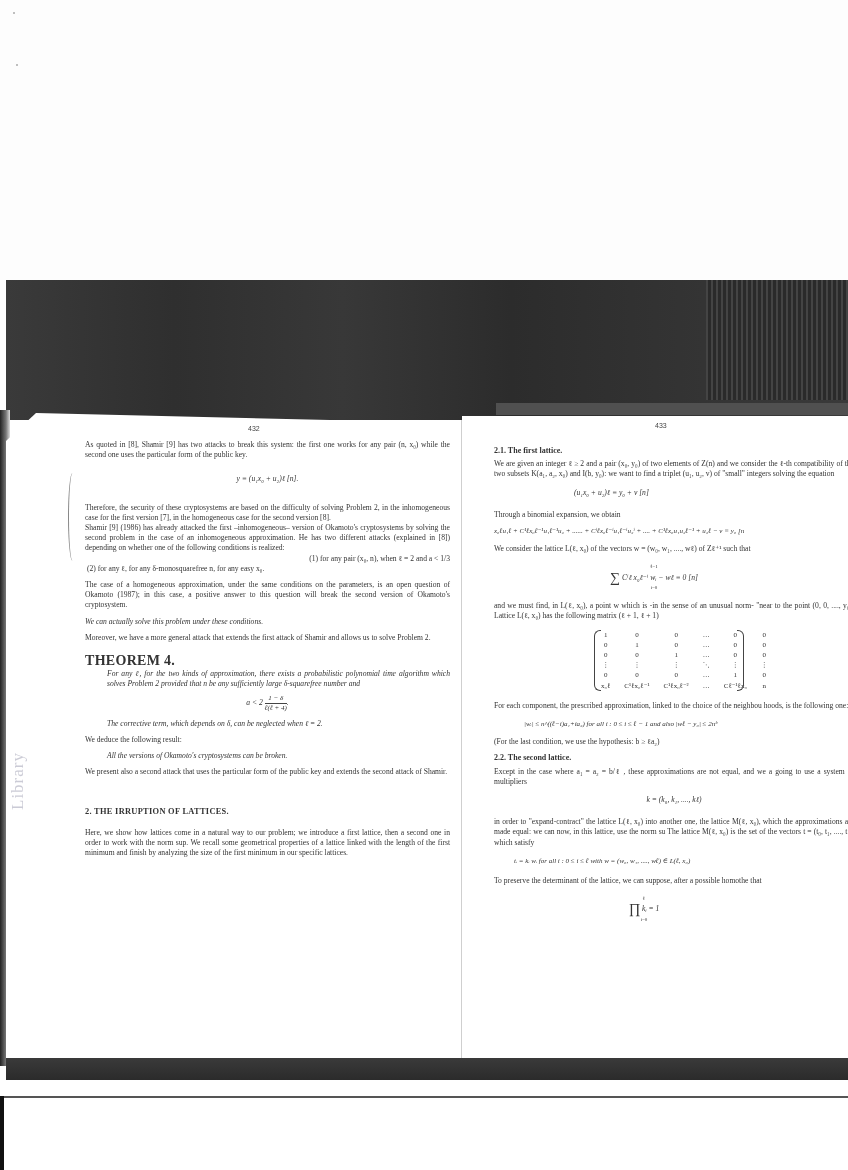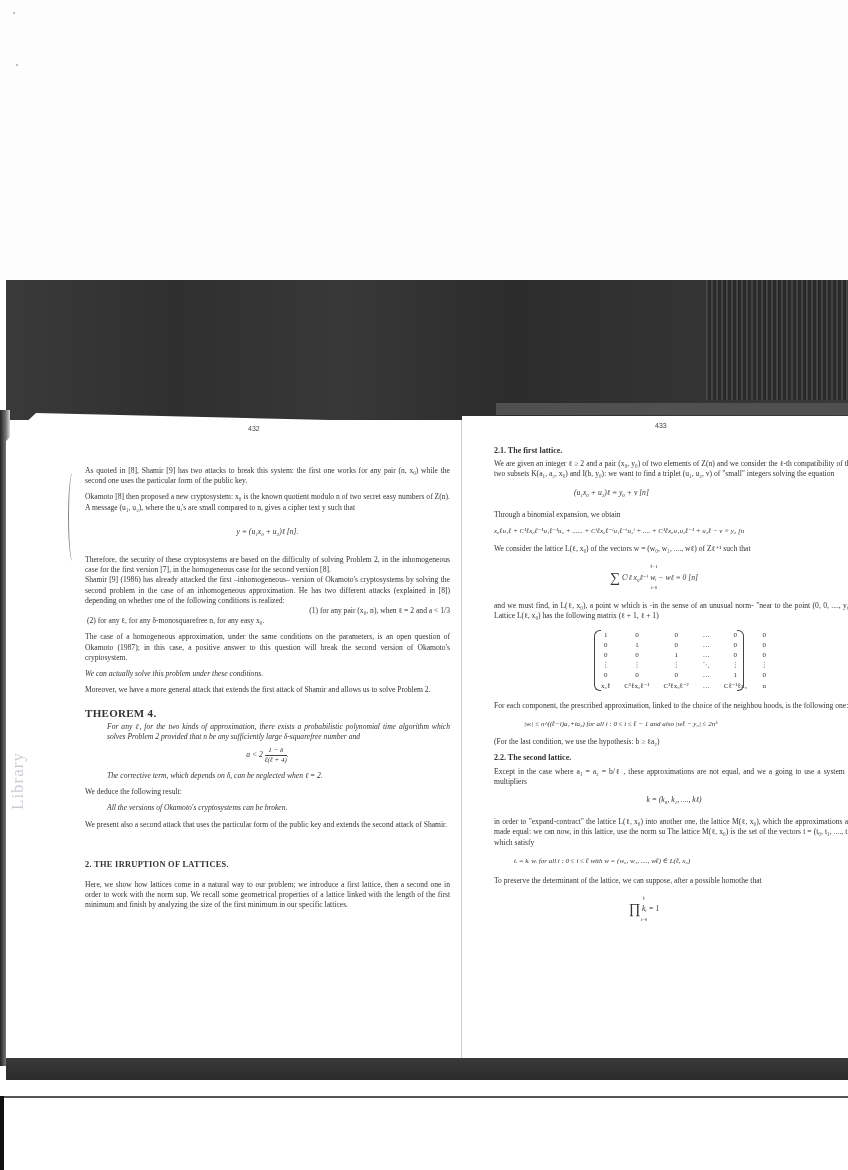--- a/index.html
+++ b/index.html
@@ -25,21 +25,21 @@
   .band-bottom { position:absolute; left:6px; top:1058px; width:842px; height:22px;
                  background:linear-gradient(180deg,#3a3a3a,#2b2b2b); }
   .scan-bottom-line { position:absolute; left:0; top:1096px; width:848px; height:2px; background:#555; }
   .scan-bottom-edge { position:absolute; left:0; top:1096px; width:4px; height:74px; background:#111; }
 
   .pn { position:absolute; font-family:"Liberation Sans",sans-serif; font-size:7px; color:#444; }
   .col { position:absolute; font-size:7.6px; line-height:10.2px; color:#333; }
   .col p { margin:0 0 6px 0; text-align:justify; }
   .col p.tight { margin:0; }
   .eq { text-align:center; margin:10px 0 12px 0; font-style:italic; }
-  .thm { font-weight:bold; font-size:11px; margin:13px 0 3px 0; letter-spacing:.3px; }
+  .thm { font-weight:bold; font-size:14px; margin:13px 0 3px 0; letter-spacing:.3px; }
   .ital { font-style:italic; }
   .indent { padding-left:22px; }
   .sec { font-weight:bold; font-size:8.4px; letter-spacing:.3px; margin:30px 0 10px 0; }
   .subsec { font-weight:bold; font-size:8px; margin:0 0 3px 0; }
   .frac { display:inline-block; vertical-align:middle; text-align:center; font-size:7px; line-height:9px; }
   .frac .num { border-bottom:1px solid #444; padding:0 2px; display:block; }
   .matrix { margin:8px auto 10px auto; position:relative; width:180px; }
   .matrix table { border-collapse:collapse; font-size:7px; margin:0 auto; }
   .matrix td { padding:0 7px; height:9px; text-align:center; }
   .matrix:before, .matrix:after { content:""; position:absolute; top:0; bottom:0; width:6px;
@@ -64,23 +64,22 @@
 
 <div class="left-edge"></div>
 <div class="page-l"></div>
 <div class="page-r"></div>
 <div class="gutter"></div>
 <div class="stamp">Library</div>
 <div class="pen-mark"></div>
 
 <div class="pn" style="left:248px;top:425px;">432</div>
 
-<div class="col" style="left:85px;top:466px;width:365px;">
+<div class="col" style="left:85px;top:440px;width:365px;">
   <p>As quoted in [8], Shamir [9] has two attacks to break this system: the first one works for any pair (n, x₀) while the second one uses the particular form of the public key.</p>
-  <p class="tight">Okamoto [8] then proposed a new cryptosystem: x₀ is the known quotient modulo n of two secret easy numbers of Z(n). A message (u₁, u₂), where the uᵢ's are small compared to n, gives a cipher text y such that</p>
   <div class="eq" style="margin:14px 0 18px 0;">y ≡ (u₁x₀ + u₂)ℓ  [n].</div>
   <p class="tight">Therefore, the security of these cryptosystems are based on the difficulty of solving Problem 2, in the inhomogeneous case for the first version [7], in the homogeneous case for the second version [8].</p>
   <p class="tight">Shamir [9] (1986) has already attacked the first –inhomogeneous– version of Okamoto's cryptosystems by solving the second problem in the case of an inhomogeneous approximation. He has two different attacks (explained in [8]) depending on whether one of the following conditions is realized:</p>
   <div style="padding-left:2px;text-align:right;">(1)  for any pair (x₀, n), when ℓ = 2 and a &lt; 1/3</div>
   <div style="padding-left:2px;margin-bottom:6px;">(2)  for any ℓ, for any δ-monosquarefree n, for any easy x₀.</div>
   <p>The case of a homogeneous approximation, under the same conditions on the parameters, is an open question of Okamoto (1987); in this case, a positive answer to this question will break the second version of Okamoto's cryptosystem.</p>
   <p class="ital">We can actually solve this problem under these conditions.</p>
   <p>Moreover, we have a more general attack that extends the first attack of Shamir and allows us to solve Problem 2.</p>
   <div class="thm">THEOREM 4.</div>
   <p class="ital indent tight">For any ℓ, for the two kinds of approximation, there exists a probabilistic polynomial time algorithm which solves Problem 2 provided that n be any sufficiently large δ-squarefree number and</p>

